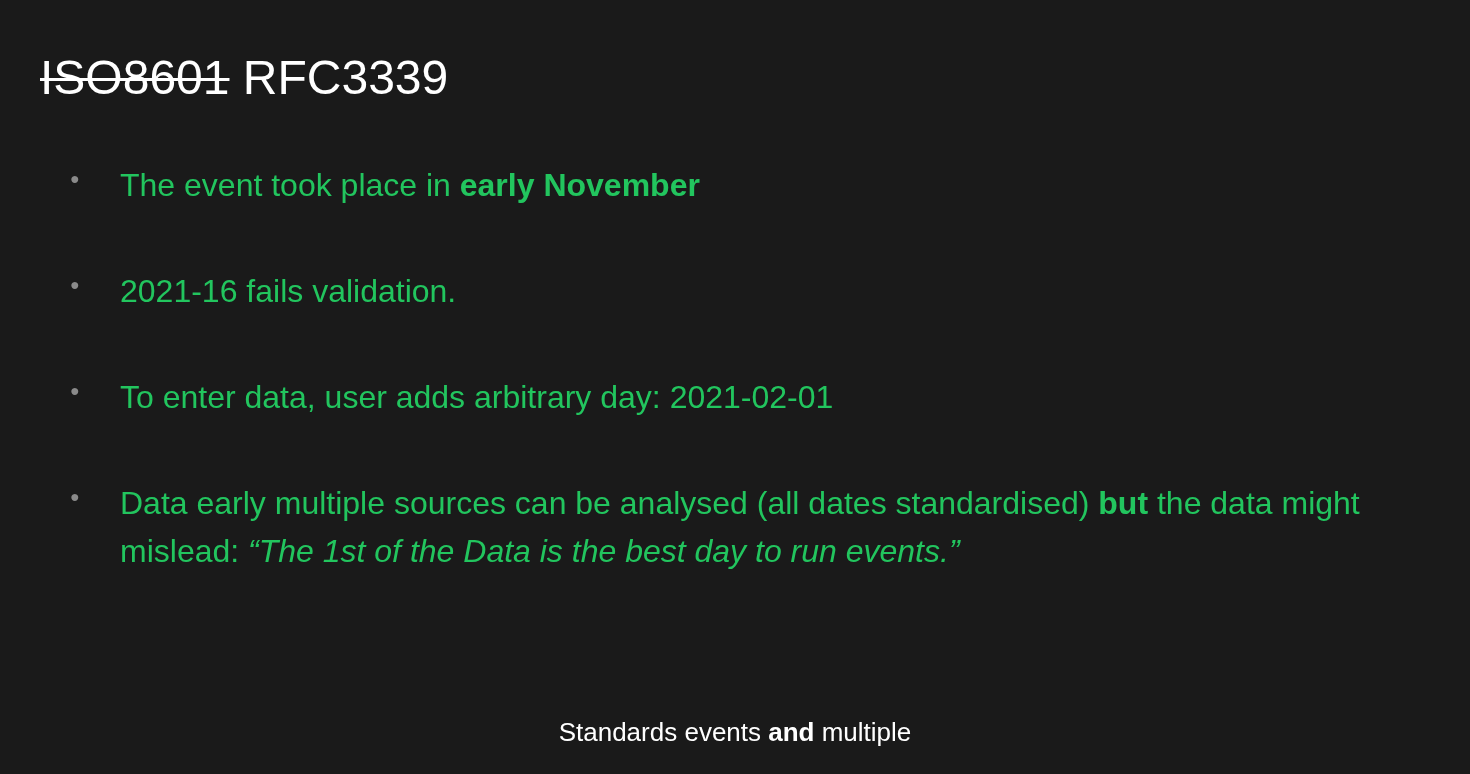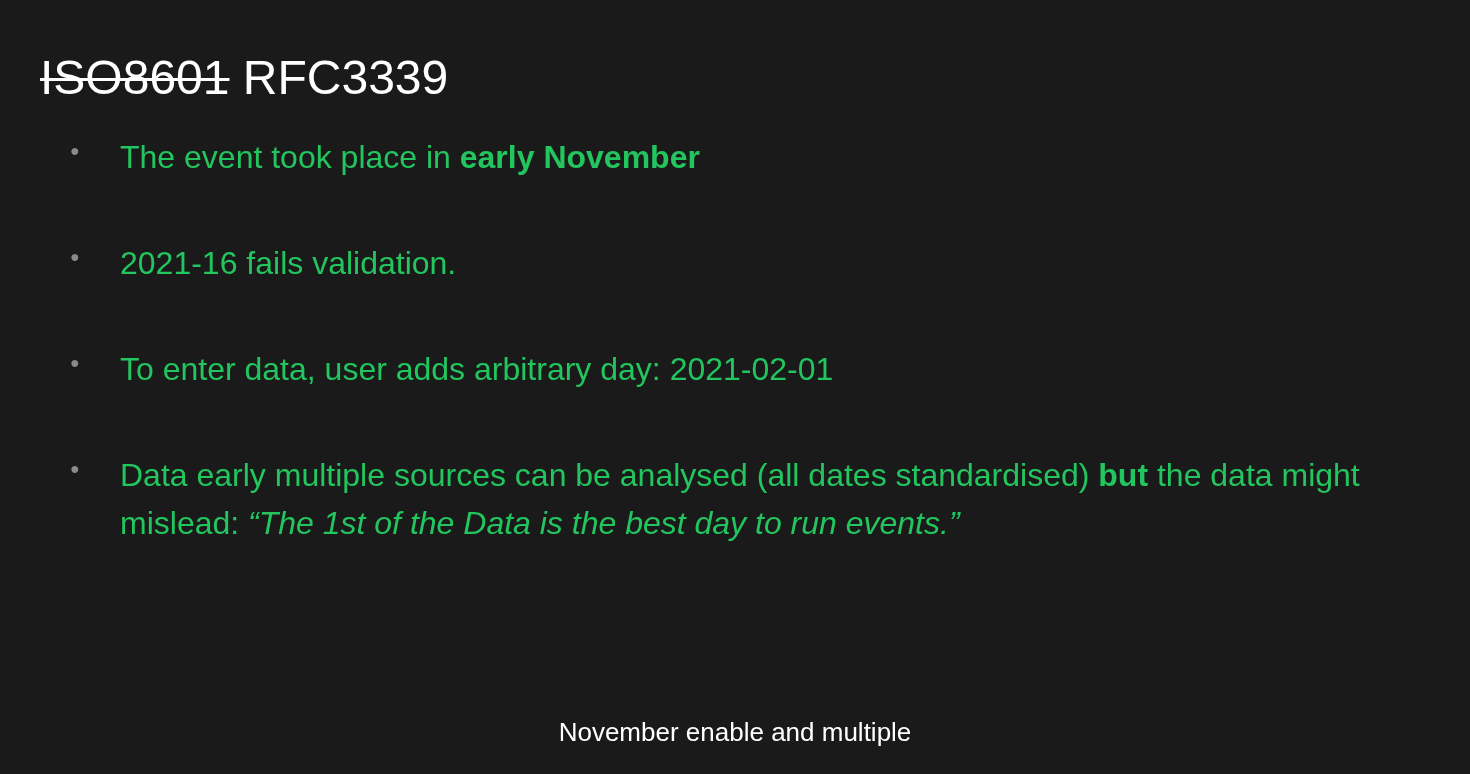--- a/index.html
+++ b/index.html
@@ -14,21 +14,21 @@
       font-family: Arial, Helvetica, sans-serif;
       color: #b0b0b0;
       padding: 40px 40px 0 40px;
       position: relative;
       overflow: hidden;
     }
     .title {
       font-size: 48px;
       font-weight: 400;
       color: #ffffff;
-      margin-bottom: 28px;
+      margin-bottom: 56px;
       margin-top: 10px;
     }
     .title .strike {
       text-decoration: line-through;
       text-decoration-thickness: 3px;
     }
     .bullet-list {
       list-style: none;
       padding-left: 30px;
     }
@@ -58,21 +58,21 @@
       position: absolute;
       bottom: 26px;
       left: 0;
       right: 0;
       text-align: center;
       font-size: 26px;
       color: #ffffff;
       font-weight: 400;
     }
     .footer .bold {
-      font-weight: 400;
+      font-weight: 700;
     }
   </style>
 </head>
 <body>
 
 <h1 class="title">
   <span class="strike">ISO8601</span><span> RFC3339</span>
 </h1>
 
 <ul class="bullet-list">
@@ -84,14 +84,14 @@
   </li>
   <li>
     <span>To enter data, user adds arbitrary day: 2021-02-01</span>
   </li>
   <li>
     <span>Data early multiple sources can be analysed (all dates standardised) </span><span class="bold">but</span><span> the data might mislead: </span><span class="italic">“The 1st of the Data is the best day to run events.”</span>
   </li>
 </ul>
 
 <div class="footer">
-  <span>November enable </span><span class="bold">and</span><span> multiple</span>
+  <span>Standards events </span><span class="bold">and</span><span> multiple</span>
 </div>
 
 </body></html>

